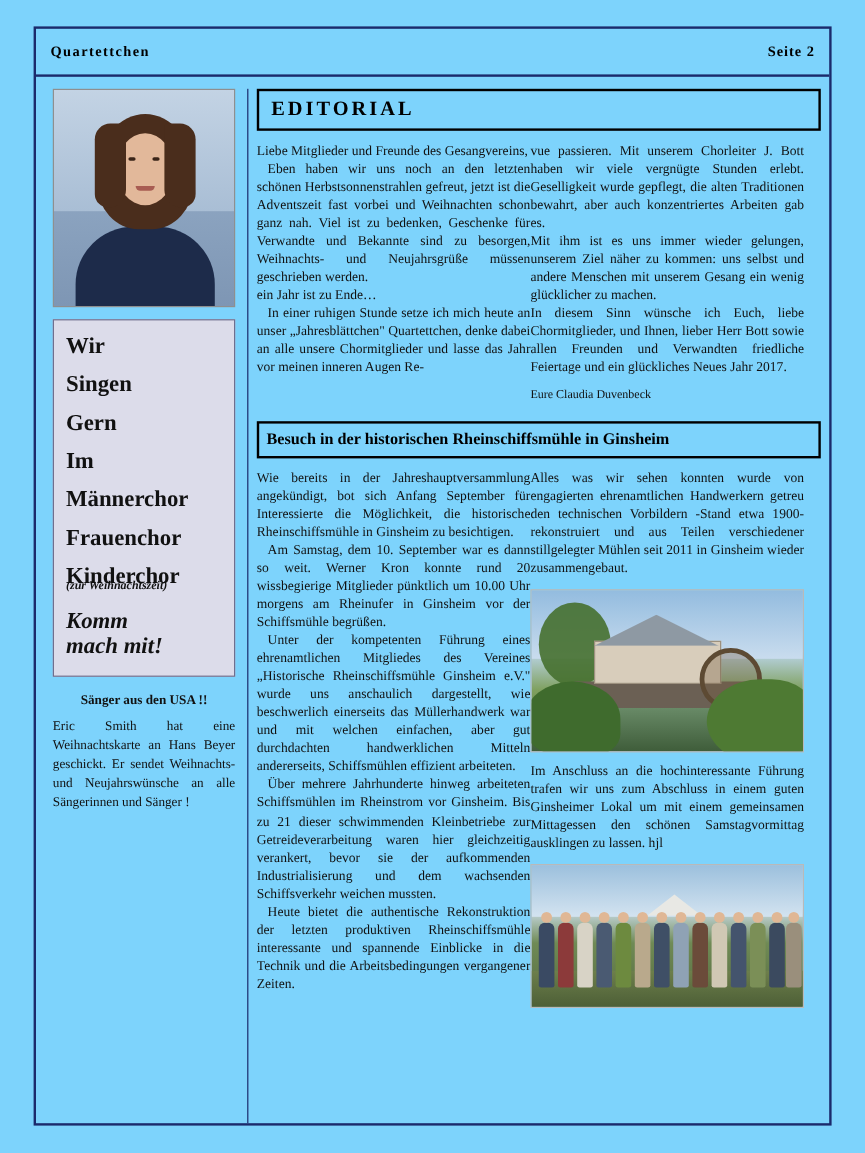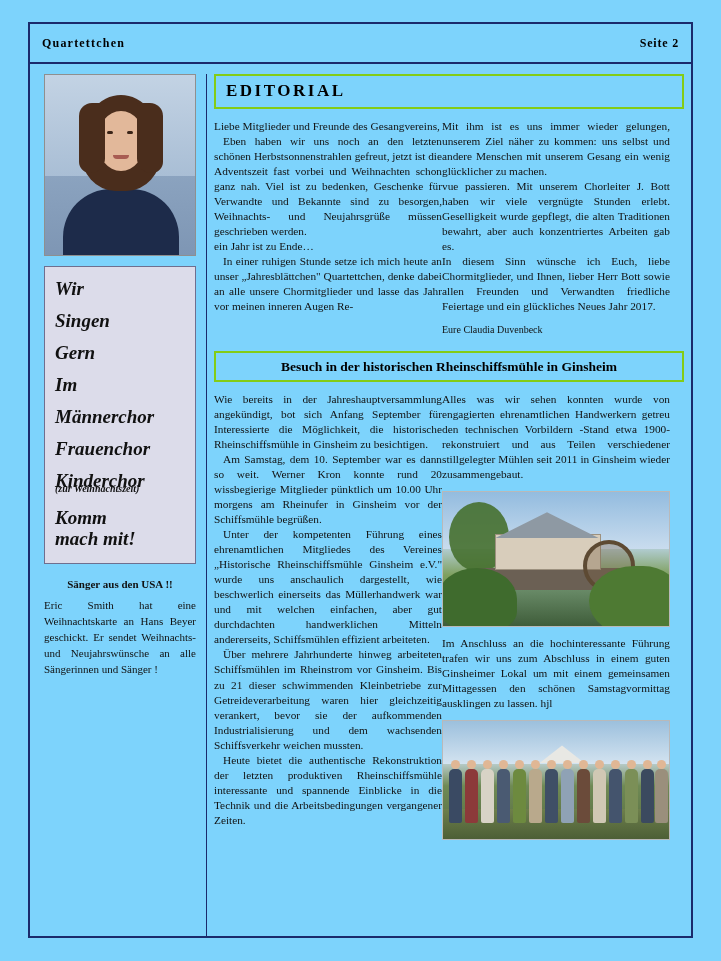--- a/index.html
+++ b/index.html
@@ -142,21 +142,20 @@
   .slogan-box {
     margin-top: 10px;
     width: 152px;
     background: #dcdcea;
     border: 1px solid #6f6f8f;
     box-sizing: border-box;
     padding: 12px 10px 14px 10px;
   }
   .slogan-line {
     font-family: "Liberation Serif", serif;
-    font-style: italic;
     font-weight: bold;
     font-size: 19px;
     color: #111;
     margin: 0 0 12px 0;
     line-height: 1.05;
   }
   .slogan-line.sub {
     font-size: 10px;
     font-style: italic;
     font-weight: bold;
@@ -203,34 +202,34 @@
     background: #1b2a6b;
   }
   
   .main {
     position: absolute;
     left: 214px;
     top: 74px;
     width: 470px;
   }
   .section-head {
-    border: 2px solid #84cc16;
+    border: 2px solid #000000;
     box-sizing: border-box;
     padding: 5px 10px 6px 10px;
     margin-bottom: 10px;
   }
   .section-head .ed-title {
     font-family: "Liberation Serif", serif;
     font-weight: bold;
     font-size: 17px;
     letter-spacing: 2.5px;
     color: #000;
   }
   .section-head.center {
-    text-align: center;
+    text-align: left;
     padding: 4px 6px 5px 6px;
   }
   .section-head.center .mill-title {
     font-family: "Liberation Serif", serif;
     font-weight: bold;
     font-size: 13.5px;
     color: #000;
   }
   .cols2 {
     display: flex;
@@ -406,22 +405,22 @@
     </div>
 
     <div class="cols2" data-interactable="false">
       <div class="col" data-interactable="false">
         <p class="body" data-interactable="false">Liebe Mitglieder und Freunde des Gesangvereins,</p>
         <p class="body ind" data-interactable="false">Eben haben wir uns noch an den letzten schönen Herbstsonnenstrahlen gefreut, jetzt ist die Adventszeit fast vorbei und Weihnachten schon ganz nah. Viel ist zu bedenken, Geschenke für Verwandte und Bekannte sind zu besorgen, Weihnachts- und Neujahrsgrüße müssen geschrieben werden.</p>
         <p class="body" data-interactable="false">ein Jahr ist zu Ende…</p>
         <p class="body ind" data-interactable="false">In einer ruhigen Stunde setze ich mich heute an unser „Jahresblättchen" Quartettchen, denke dabei an alle unsere Chormitglieder und lasse das Jahr vor meinen inneren Augen Re-</p>
       </div>
       <div class="col" data-interactable="false">
+        <p class="body" data-interactable="false">vue passieren. Mit unserem Chorleiter J. Bott haben wir viele vergnügte Stunden erlebt. Geselligkeit wurde gepflegt, die alten Traditionen bewahrt, aber auch konzentriertes Arbeiten gab es.</p>
         <p class="body" data-interactable="false">Mit ihm ist es uns immer wieder gelungen, unserem Ziel näher zu kommen: uns selbst und andere Menschen mit unserem Gesang ein wenig glücklicher zu machen.</p>
-        <p class="body" data-interactable="false">vue passieren. Mit unserem Chorleiter J. Bott haben wir viele vergnügte Stunden erlebt. Geselligkeit wurde gepflegt, die alten Traditionen bewahrt, aber auch konzentriertes Arbeiten gab es.</p>
         <p class="body" data-interactable="false">In diesem Sinn wünsche ich Euch, liebe Chormitglieder, und Ihnen, lieber Herr Bott sowie allen Freunden und Verwandten friedliche Feiertage und ein glückliches Neues Jahr 2017.</p>
         <p class="sign" data-interactable="false">Eure Claudia Duvenbeck</p>
       </div>
     </div>
 
     <div class="block-gap" data-interactable="false"></div>
 
     <div class="section-head center" data-interactable="false">
       <span class="mill-title" data-interactable="false">Besuch in der historischen Rheinschiffsmühle in Ginsheim</span>
     </div>

